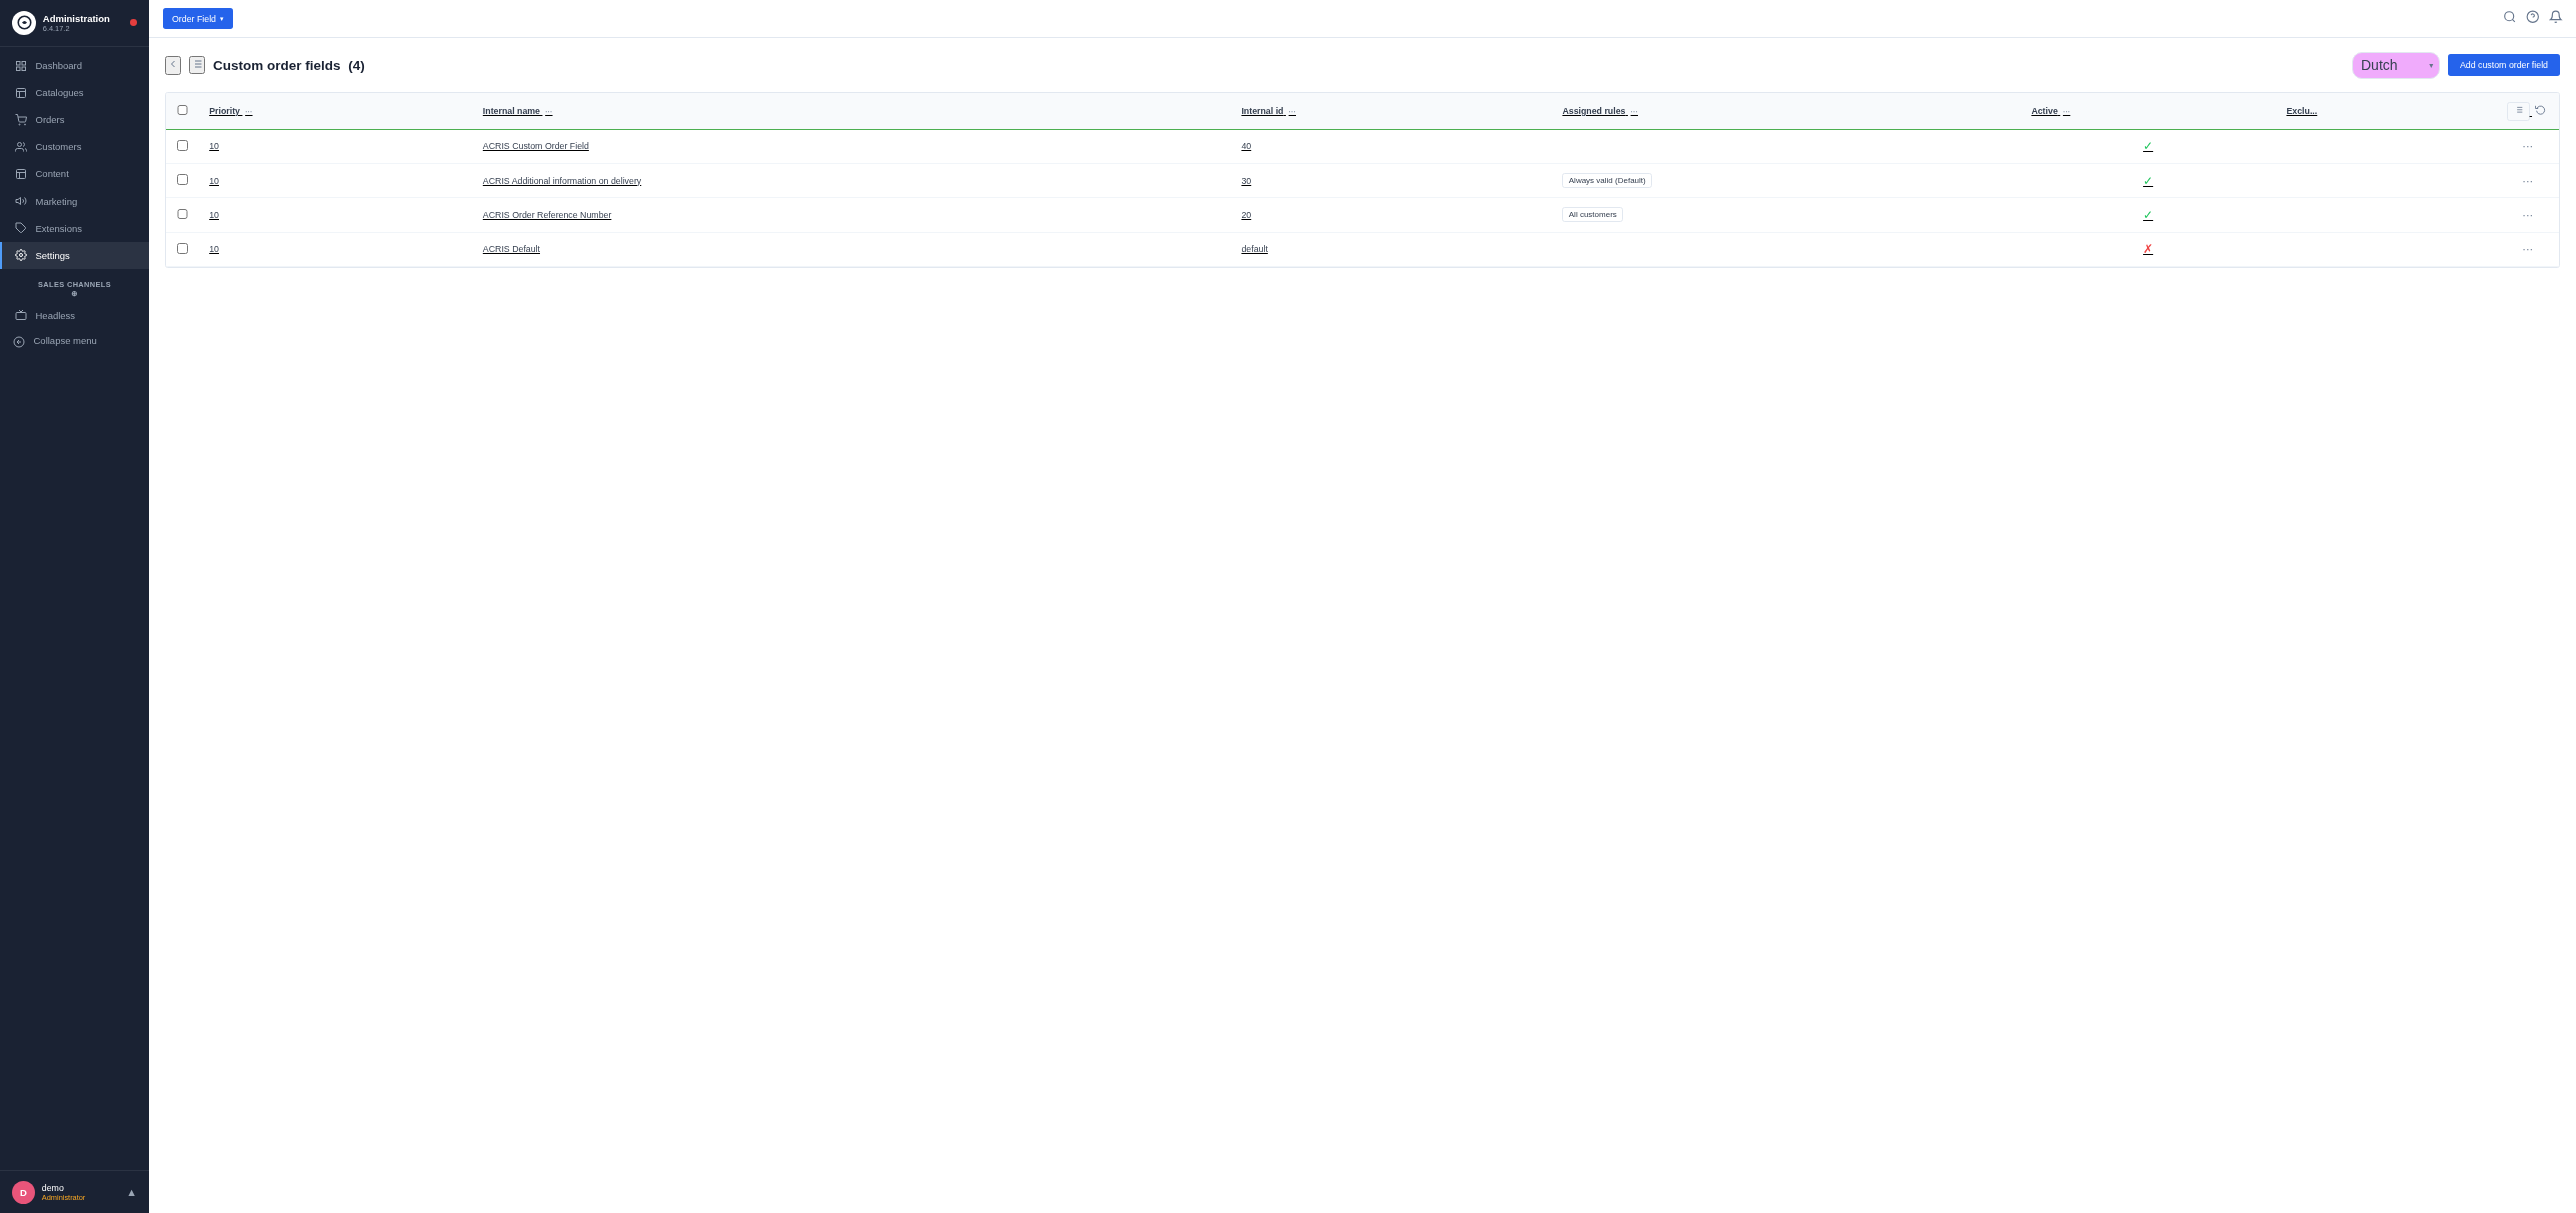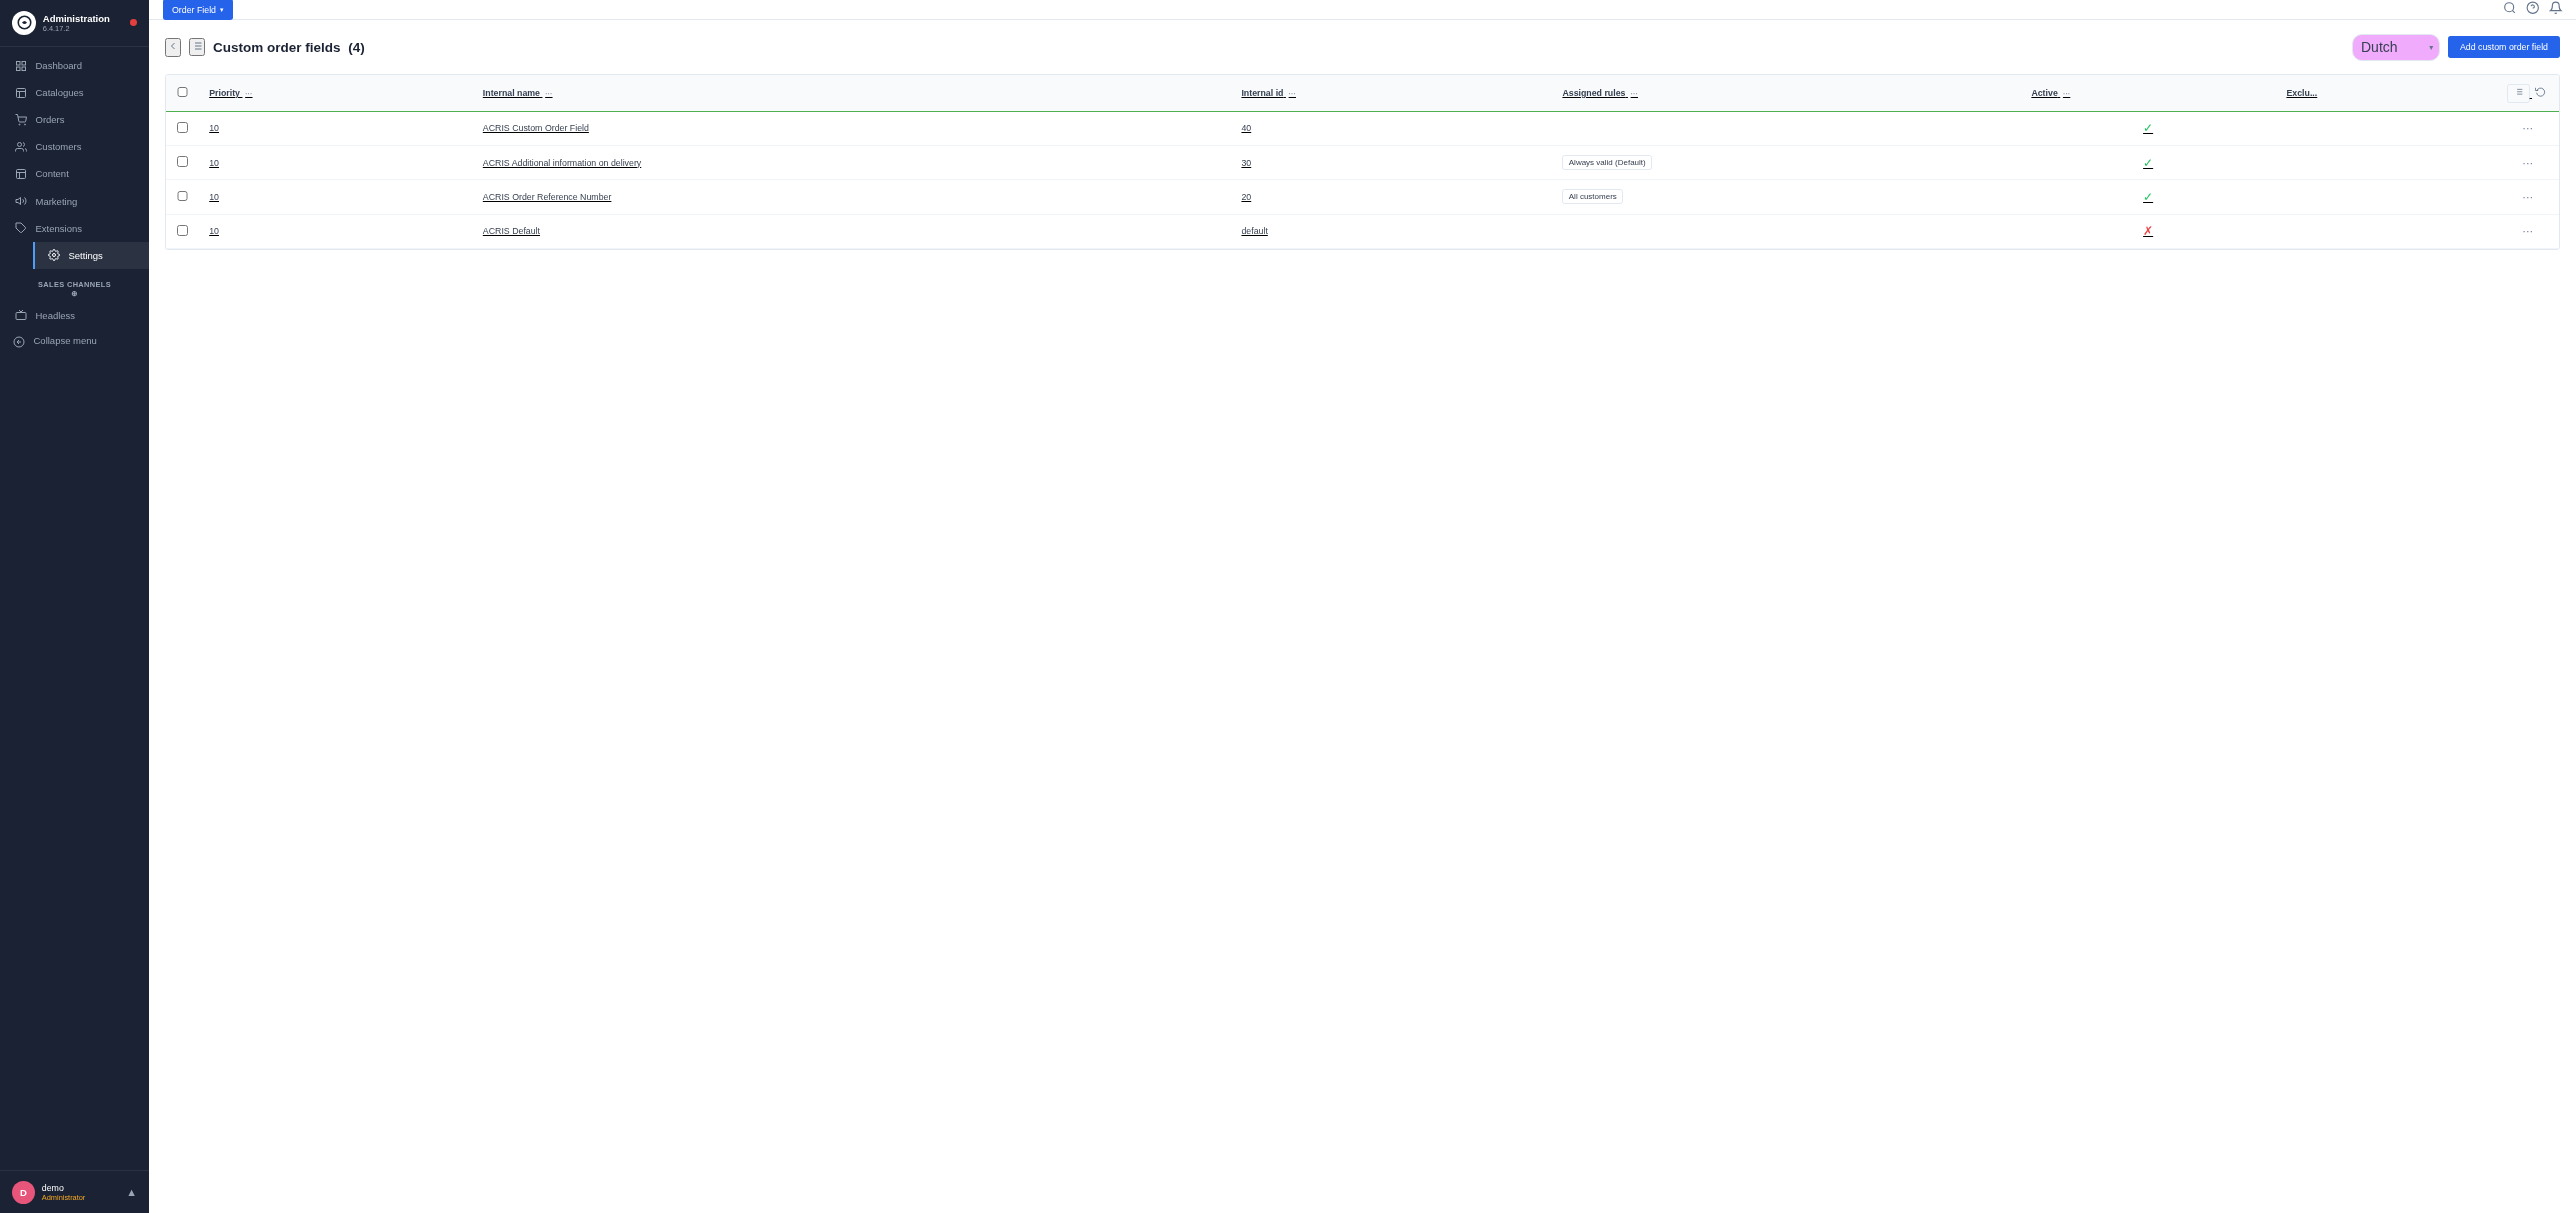--- a/index.html
+++ b/index.html
@@ -36,21 +36,21 @@
     .sidebar-nav { flex: 1; padding: 5.4px 0; overflow-y: auto; }
     .nav-item {
       display: flex; align-items: center; gap: 8px;
       padding: 6.8px 12px;
       cursor: pointer;
       color: #9aa5b4;
       font-size: 9.5px;
       border-left: 2px solid transparent;
       transition: background 0.15s;
     }
-    .nav-item.active { color: #fff; background: rgba(255,255,255,0.08); border-left-color: #4f9cf9; margin-left: 33px; }
+    .nav-item.active { color: #fff; background: rgba(255,255,255,0.08); border-left-color: #4f9cf9; }
     .nav-icon { width: 13.5px; height: 13.5px; display: flex; align-items: center; justify-content: center; flex-shrink: 0; }
 
     .sidebar-section-title {
       padding: 10.8px 12px 4px;
       font-size: 7.4px;
       font-weight: 600;
       color: #9aa5b4;
       text-transform: uppercase;
       letter-spacing: 0.05em;
       display: flex;
@@ -90,21 +90,21 @@
       display: flex;
       flex-direction: column;
       overflow: hidden;
     }
 
     
     .topbar {
       background: #fff;
       border-bottom: 0.7px solid #e2e8f0;
       padding: 0 13.5px;
-      height: 20px;
+      height: 38px;
       display: flex;
       align-items: center;
       gap: 24px;
     }
     .filter-btn {
       display: flex; align-items: center; gap: 4px;
       background: #2563eb;
       color: #fff;
       border: none;
       border-radius: 2.7px;

